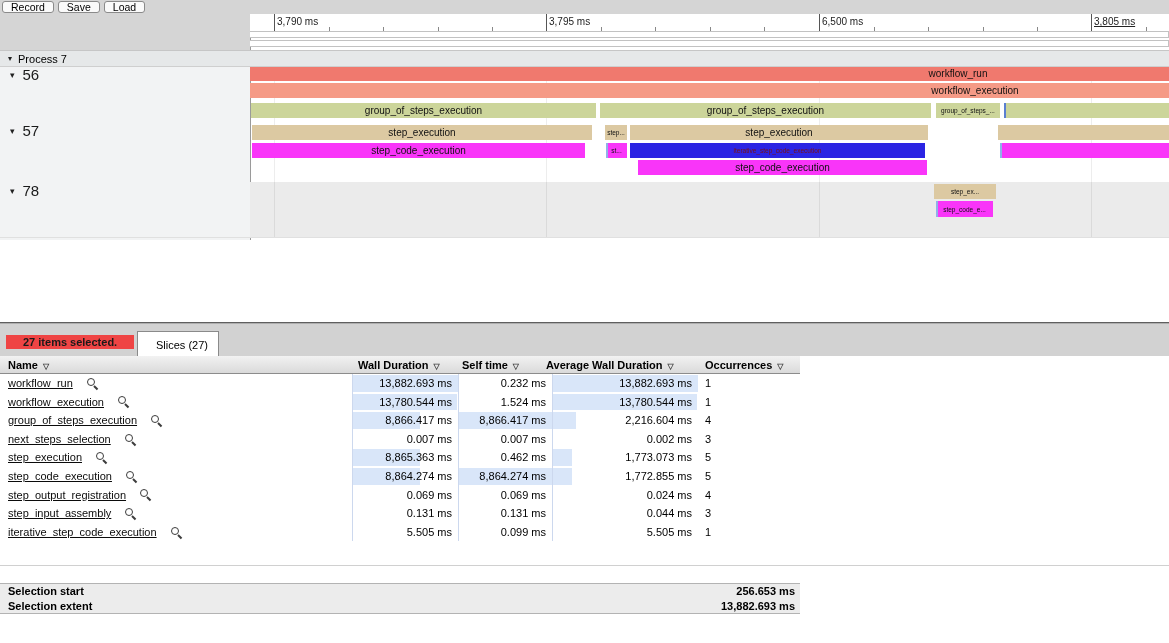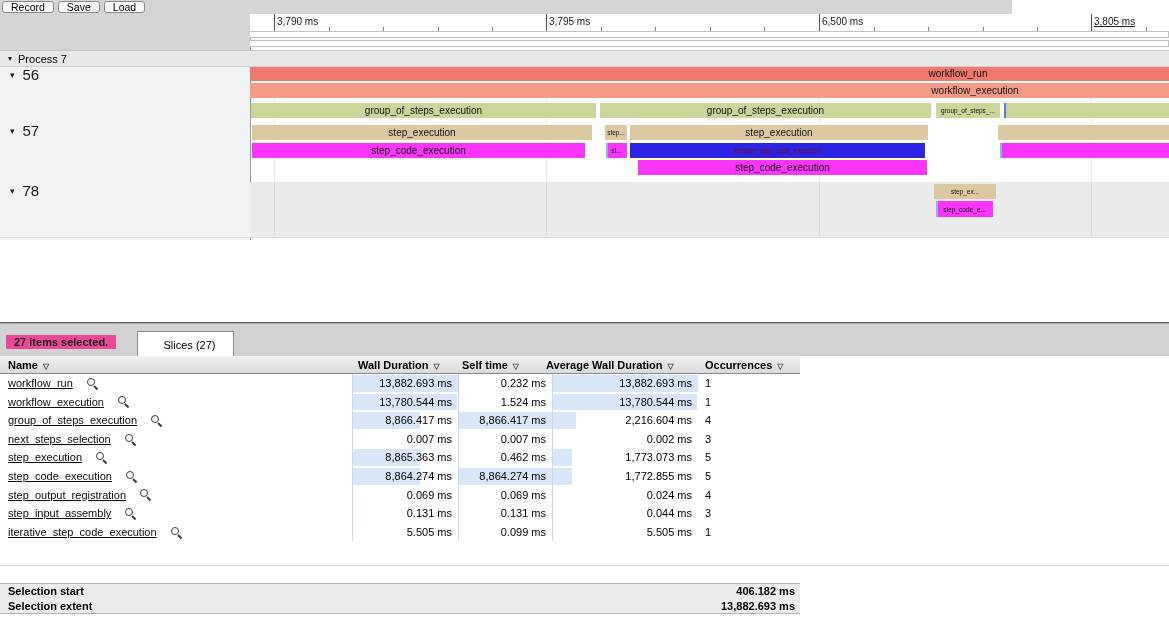--- a/index.html
+++ b/index.html
@@ -1,20 +1,20 @@
 <!DOCTYPE html>
 <html><head>
 <meta charset="utf-8">
 <style>
   html,body{margin:0;padding:0;background:#fff;}
   #app{position:relative;width:1169px;height:643px;overflow:hidden;background:#fff;
        font-family:"Liberation Sans",sans-serif;font-size:11px;color:#000;}
 
   
-  .toolbar{position:absolute;left:0;top:0;width:1012px;height:14px;background:#d5d5d5;
+  .toolbar{position:absolute;left:0;top:0;width:1169px;height:14px;background:#d5d5d5;
            border-bottom:1px solid #b9b9b9;display:flex;align-items:center;}
   .tb-btn{height:12px;margin:0 2px 0 2px;padding:0 8px;background:#fafafa;border:1px solid #8a8a8a;
           border-radius:3px;font-size:10.5px;line-height:11px;font-family:inherit;cursor:pointer;}
   .tb-file{margin-left:8px;font-size:11px;color:#111;white-space:nowrap;}
 
   
   .timeline{position:absolute;left:0;top:14px;width:1169px;height:226px;}
   .sidebar{position:absolute;left:0;top:0;width:250px;height:226px;background:#f2f3f4;
            border-right:1px solid #9a9a9a;}
   .sidebar-top{position:absolute;left:0;top:0;width:250px;height:36px;background:#d5d5d5;}
@@ -40,23 +40,23 @@
   .bar .lbl{position:absolute;top:0;left:0;right:0;bottom:0;display:flex;align-items:center;
             justify-content:center;font-size:10px;color:#111;white-space:nowrap;overflow:hidden;}
   .bar .lbl.small{font-size:6.5px;}
   .bar .sliver{position:absolute;left:0;top:0;bottom:0;width:2px;}
   .timeline-bottom{position:absolute;left:0;top:223px;width:1169px;height:1px;background:#e0e0e0;}
 
   
   .panel-top-line{position:absolute;left:0;top:322px;width:1169px;height:1px;background:#5f5f5f;}
   .tabstrip{position:absolute;left:0;top:323px;width:1169px;height:33px;background:#d2d2d2;
             border-top:1px solid #aeaeae;box-sizing:border-box;}
-  .sel-chip{position:absolute;left:6px;top:11px;padding:1px 8px;background:#ec4899;
+  .sel-chip{position:absolute;left:6px;top:11px;padding:1px 17px;background:#ef4444;
             font-weight:bold;font-size:11px;color:#1a1a1a;}
-  .tab{position:absolute;left:137px;top:7px;width:97px;height:26px;background:#fff;
+  .tab{position:absolute;left:137px;top:7px;width:82px;height:26px;background:#fff;
        border:1px solid #8a8a8a;border-bottom:none;box-sizing:border-box;display:flex;
        align-items:center;justify-content:center;font-size:11px;cursor:pointer;padding-left:8px;}
 
   .thead{position:absolute;left:0;top:356px;width:800px;height:18px;
          background:linear-gradient(#f2f2f2,#dadada);border-bottom:1px solid #8c8c8c;
          box-sizing:border-box;font-weight:bold;}
   .th{position:absolute;top:0;height:18px;line-height:18px;white-space:nowrap;}
   .sort{font-size:8px;color:#444;margin-left:5px;}
 
   .tbody{position:absolute;left:0;top:374px;width:800px;}
@@ -404,21 +404,21 @@
         </div>
         <div class="cell-occ">1</div>
       </div>
     </div>
 
   <div class="table-endline"></div>
 
   <div class="selpanel">
     <div class="selrow">
       <span class="k">Selection start</span>
-      <span class="v">406.182 ms</span>
+      <span class="v">256.653 ms</span>
     </div>
     <div class="selrow">
       <span class="k">Selection extent</span>
       <span class="v">13,882.693 ms</span>
     </div>
   </div>
 
 </div>
 
 </body></html>

